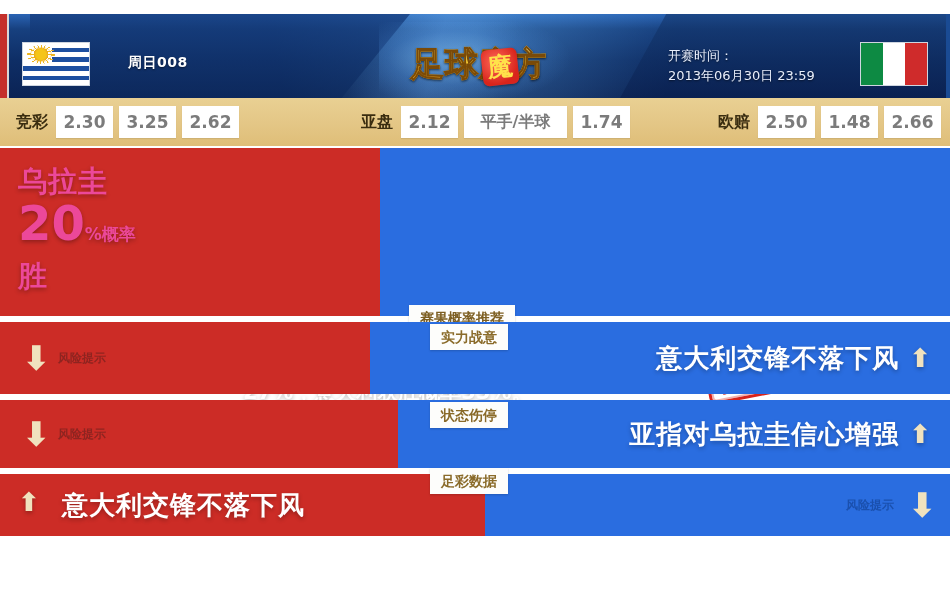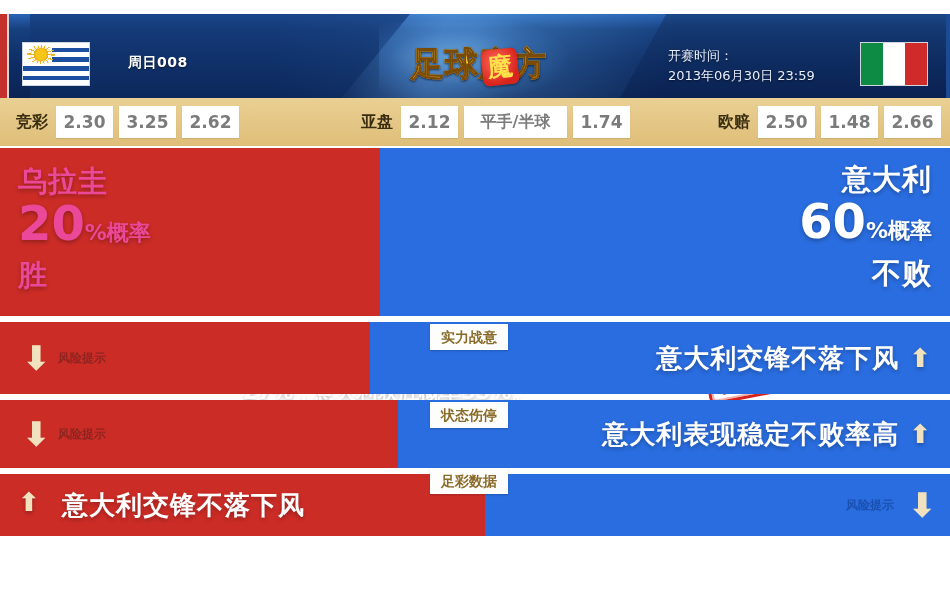--- a/index.html
+++ b/index.html
@@ -141,21 +141,21 @@
   .team-l{
     position:absolute;left:18px;top:16px;color:#ec4899;
     text-shadow:0 2px 4px rgba(0,0,0,.3);
   }
   .team-r{
     position:absolute;right:18px;top:14px;color:#fff;text-align:right;
     text-shadow:0 2px 4px rgba(0,0,0,.3);
   }
   .tname{font-size:29px;font-weight:bold;line-height:34px;letter-spacing:1px;}
   .tpct{font-size:48px;font-weight:bold;line-height:50px;}
-  .tpct .suf{font-size:22px;font-weight:bold;letter-spacing:0;}
+  .tpct .suf{font-size:17px;font-weight:bold;letter-spacing:0;}
   .tres{font-size:29px;font-weight:bold;line-height:34px;letter-spacing:1px;}
 
   .summary{
     position:absolute;left:243px;top:192px;width:440px;
     color:#fff;font-size:21px;font-weight:bold;line-height:35px;
     text-shadow:0 2px 4px rgba(0,0,0,.28);
   }
 
   .badge{
     position:absolute;background:#fdfdfb;color:#8a6b2a;
@@ -297,29 +297,23 @@
     <div class="mr-blue"></div>
 
     <div class="team-l">
       <div class="tname">乌拉圭</div>
       <div class="tpct">
         <span>20</span><span class="suf">%概率</span>
       </div>
       <div class="tres">胜</div>
     </div>
 
-    <div class="team-r">
-      <div class="tname">意大利</div>
-      <div class="tpct">
-        <span>60</span><span class="suf">%概率</span>
-      </div>
-      <div class="tres">不败</div>
-    </div>
 
     <div class="summary">本场比赛乌拉圭获胜概率40%，两队战平概率27%，意大利获胜概率33%。</div>
+    <div class="badge badge-main">赛果概率推荐</div>
     <div class="stamp">推荐</div>
   </div>
 
   <div class="frow row1">
     <div class="f-red" style="width:370px"></div>
     <div class="f-blue" style="left:370px;width:580px"></div>
     <div class="arrow arw-dl">⬇</div>
     <div class="risk-l">风险提示</div>
     <div class="r-headline">
       <span>意大利交锋不落下风</span>
@@ -327,21 +321,21 @@
     </div>
   </div>
   <div class="badge b-r1">实力战意</div>
 
   <div class="frow row2">
     <div class="f-red" style="width:398px"></div>
     <div class="f-blue" style="left:398px;width:552px"></div>
     <div class="arrow arw-dl">⬇</div>
     <div class="risk-l">风险提示</div>
     <div class="r-headline">
-      <span>意大利表现稳定不败率高</span>
+      <span>亚指对乌拉圭信心增强</span>
       <span style="color:#f0e2be;">⬆</span>
     </div>
   </div>
   <div class="badge b-r2">状态伤停</div>
 
   <div class="frow row3">
     <div class="f-red" style="width:485px"></div>
     <div class="f-blue" style="left:485px;width:465px"></div>
     <div class="l-headline">
       <span style="color:#f0e2be;position:absolute;left:-44px;top:-1px;">⬆</span>

